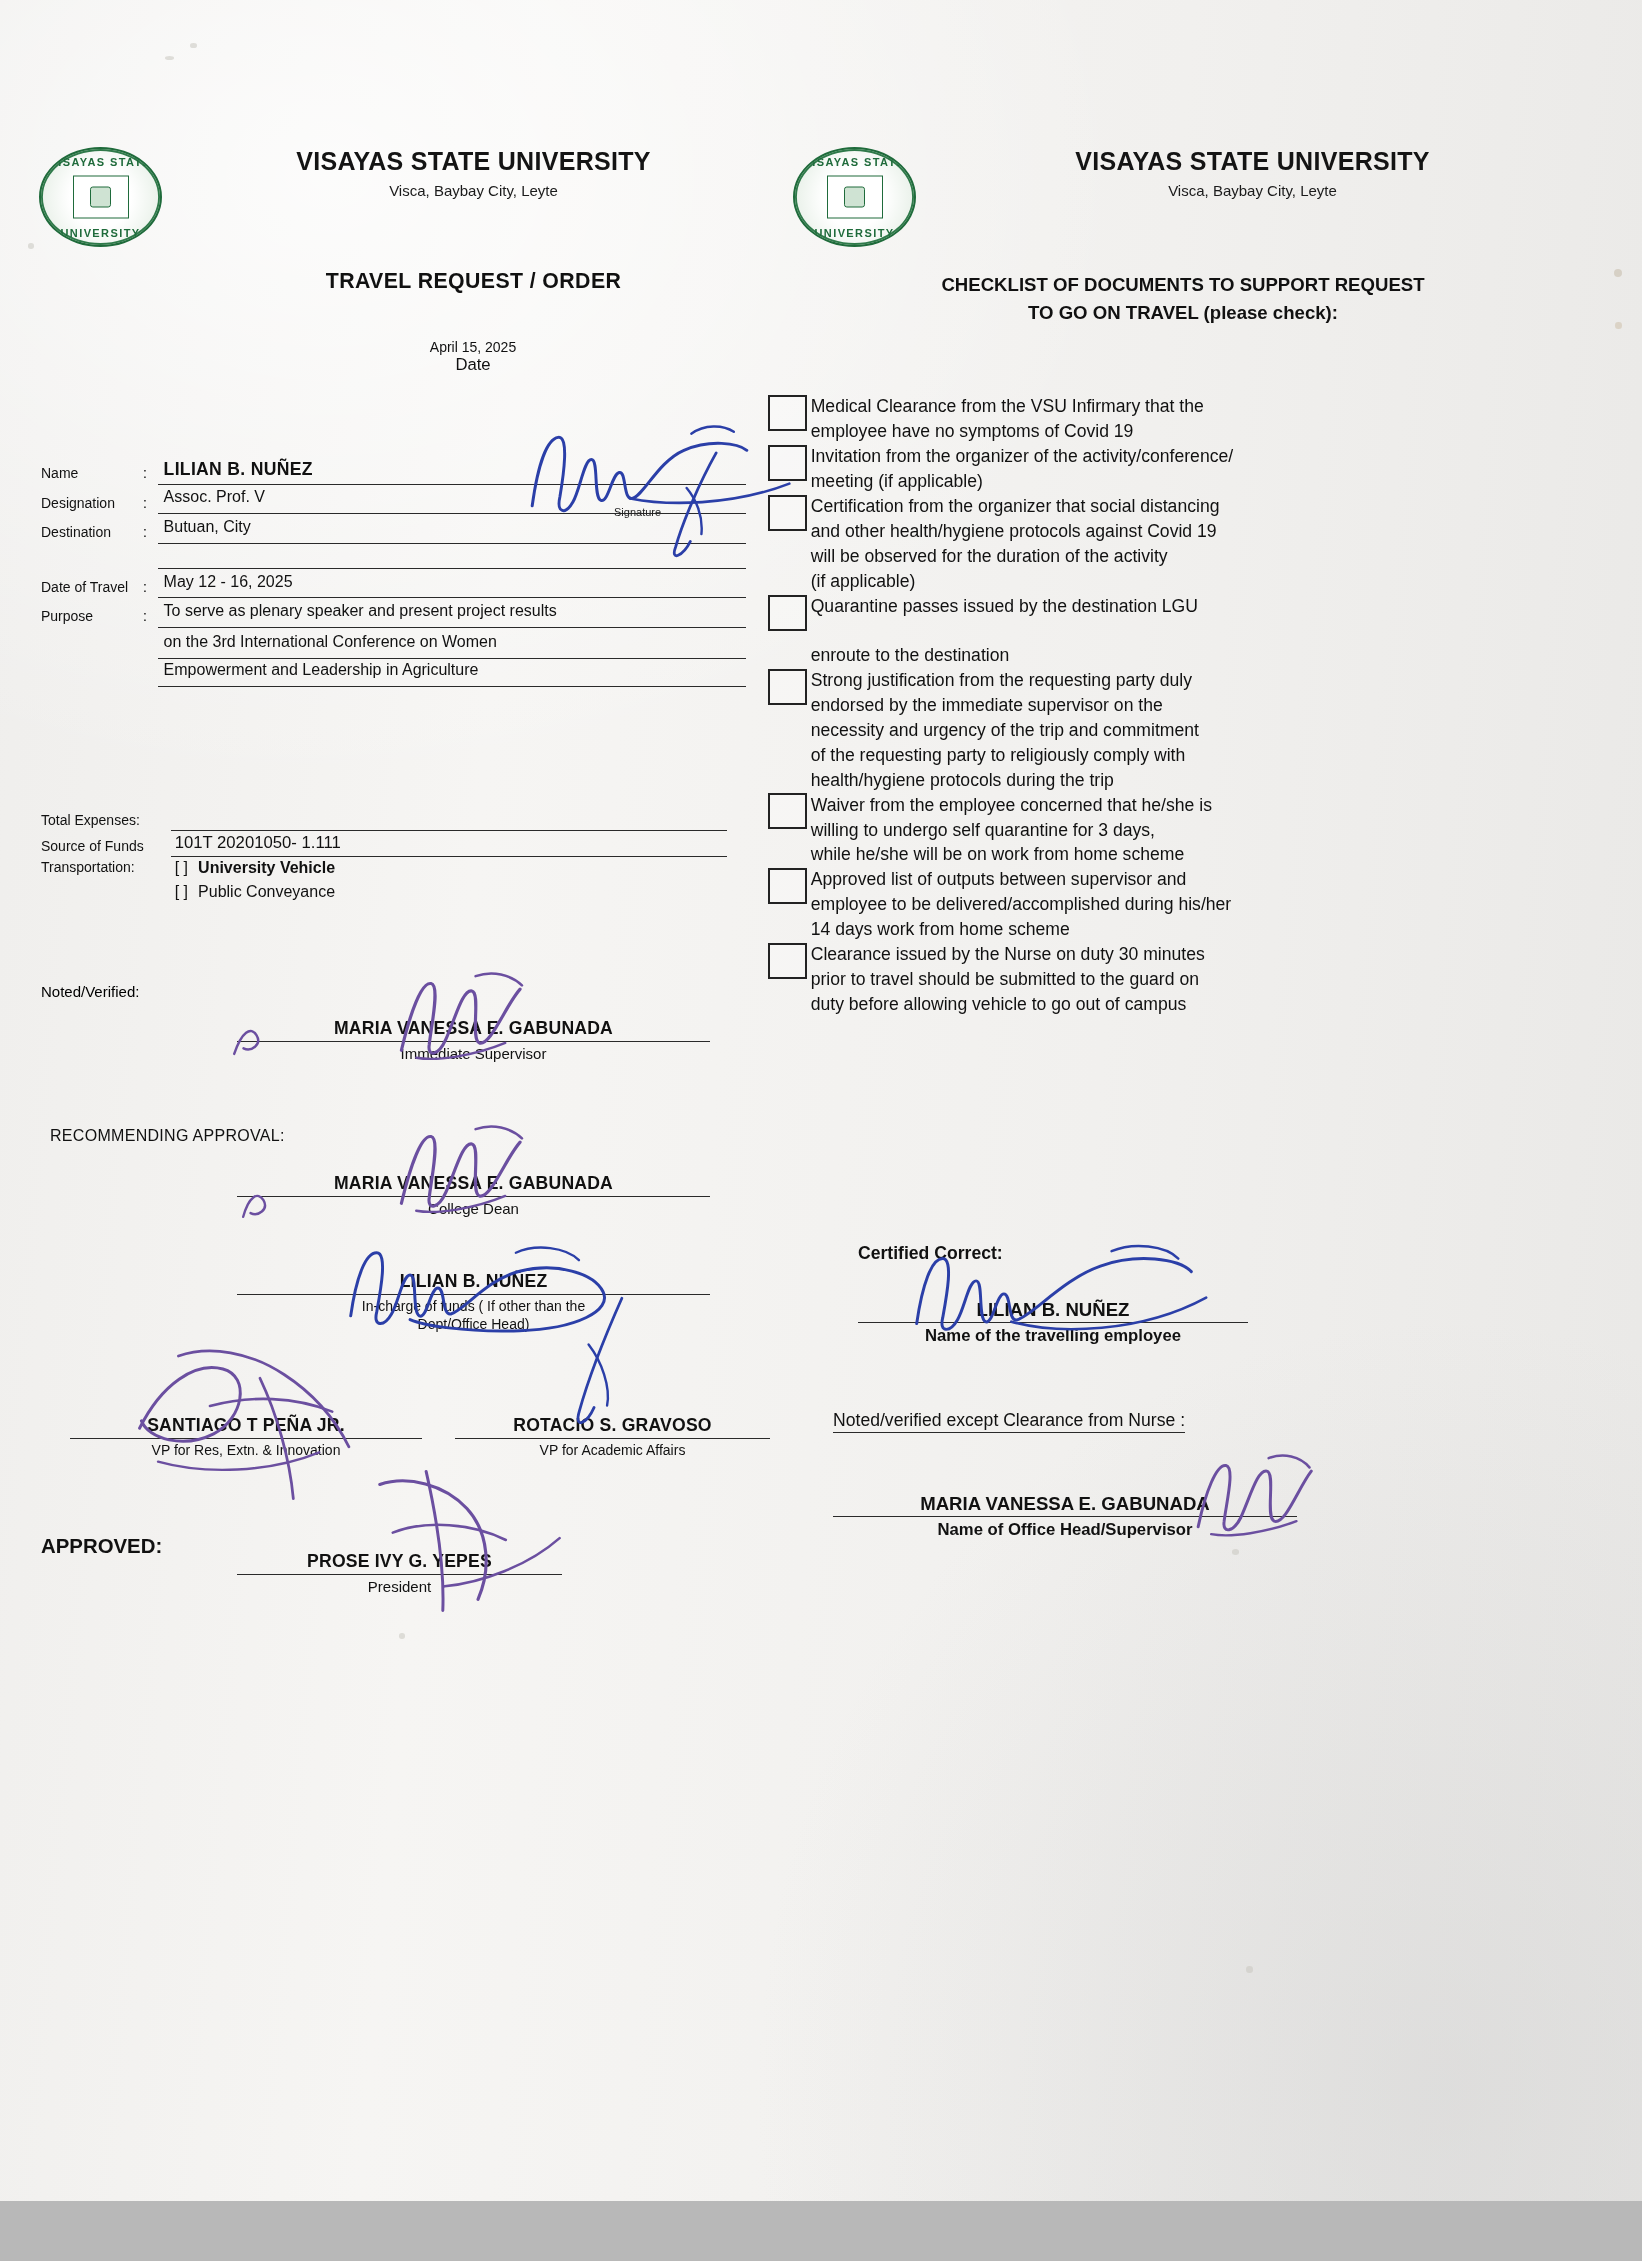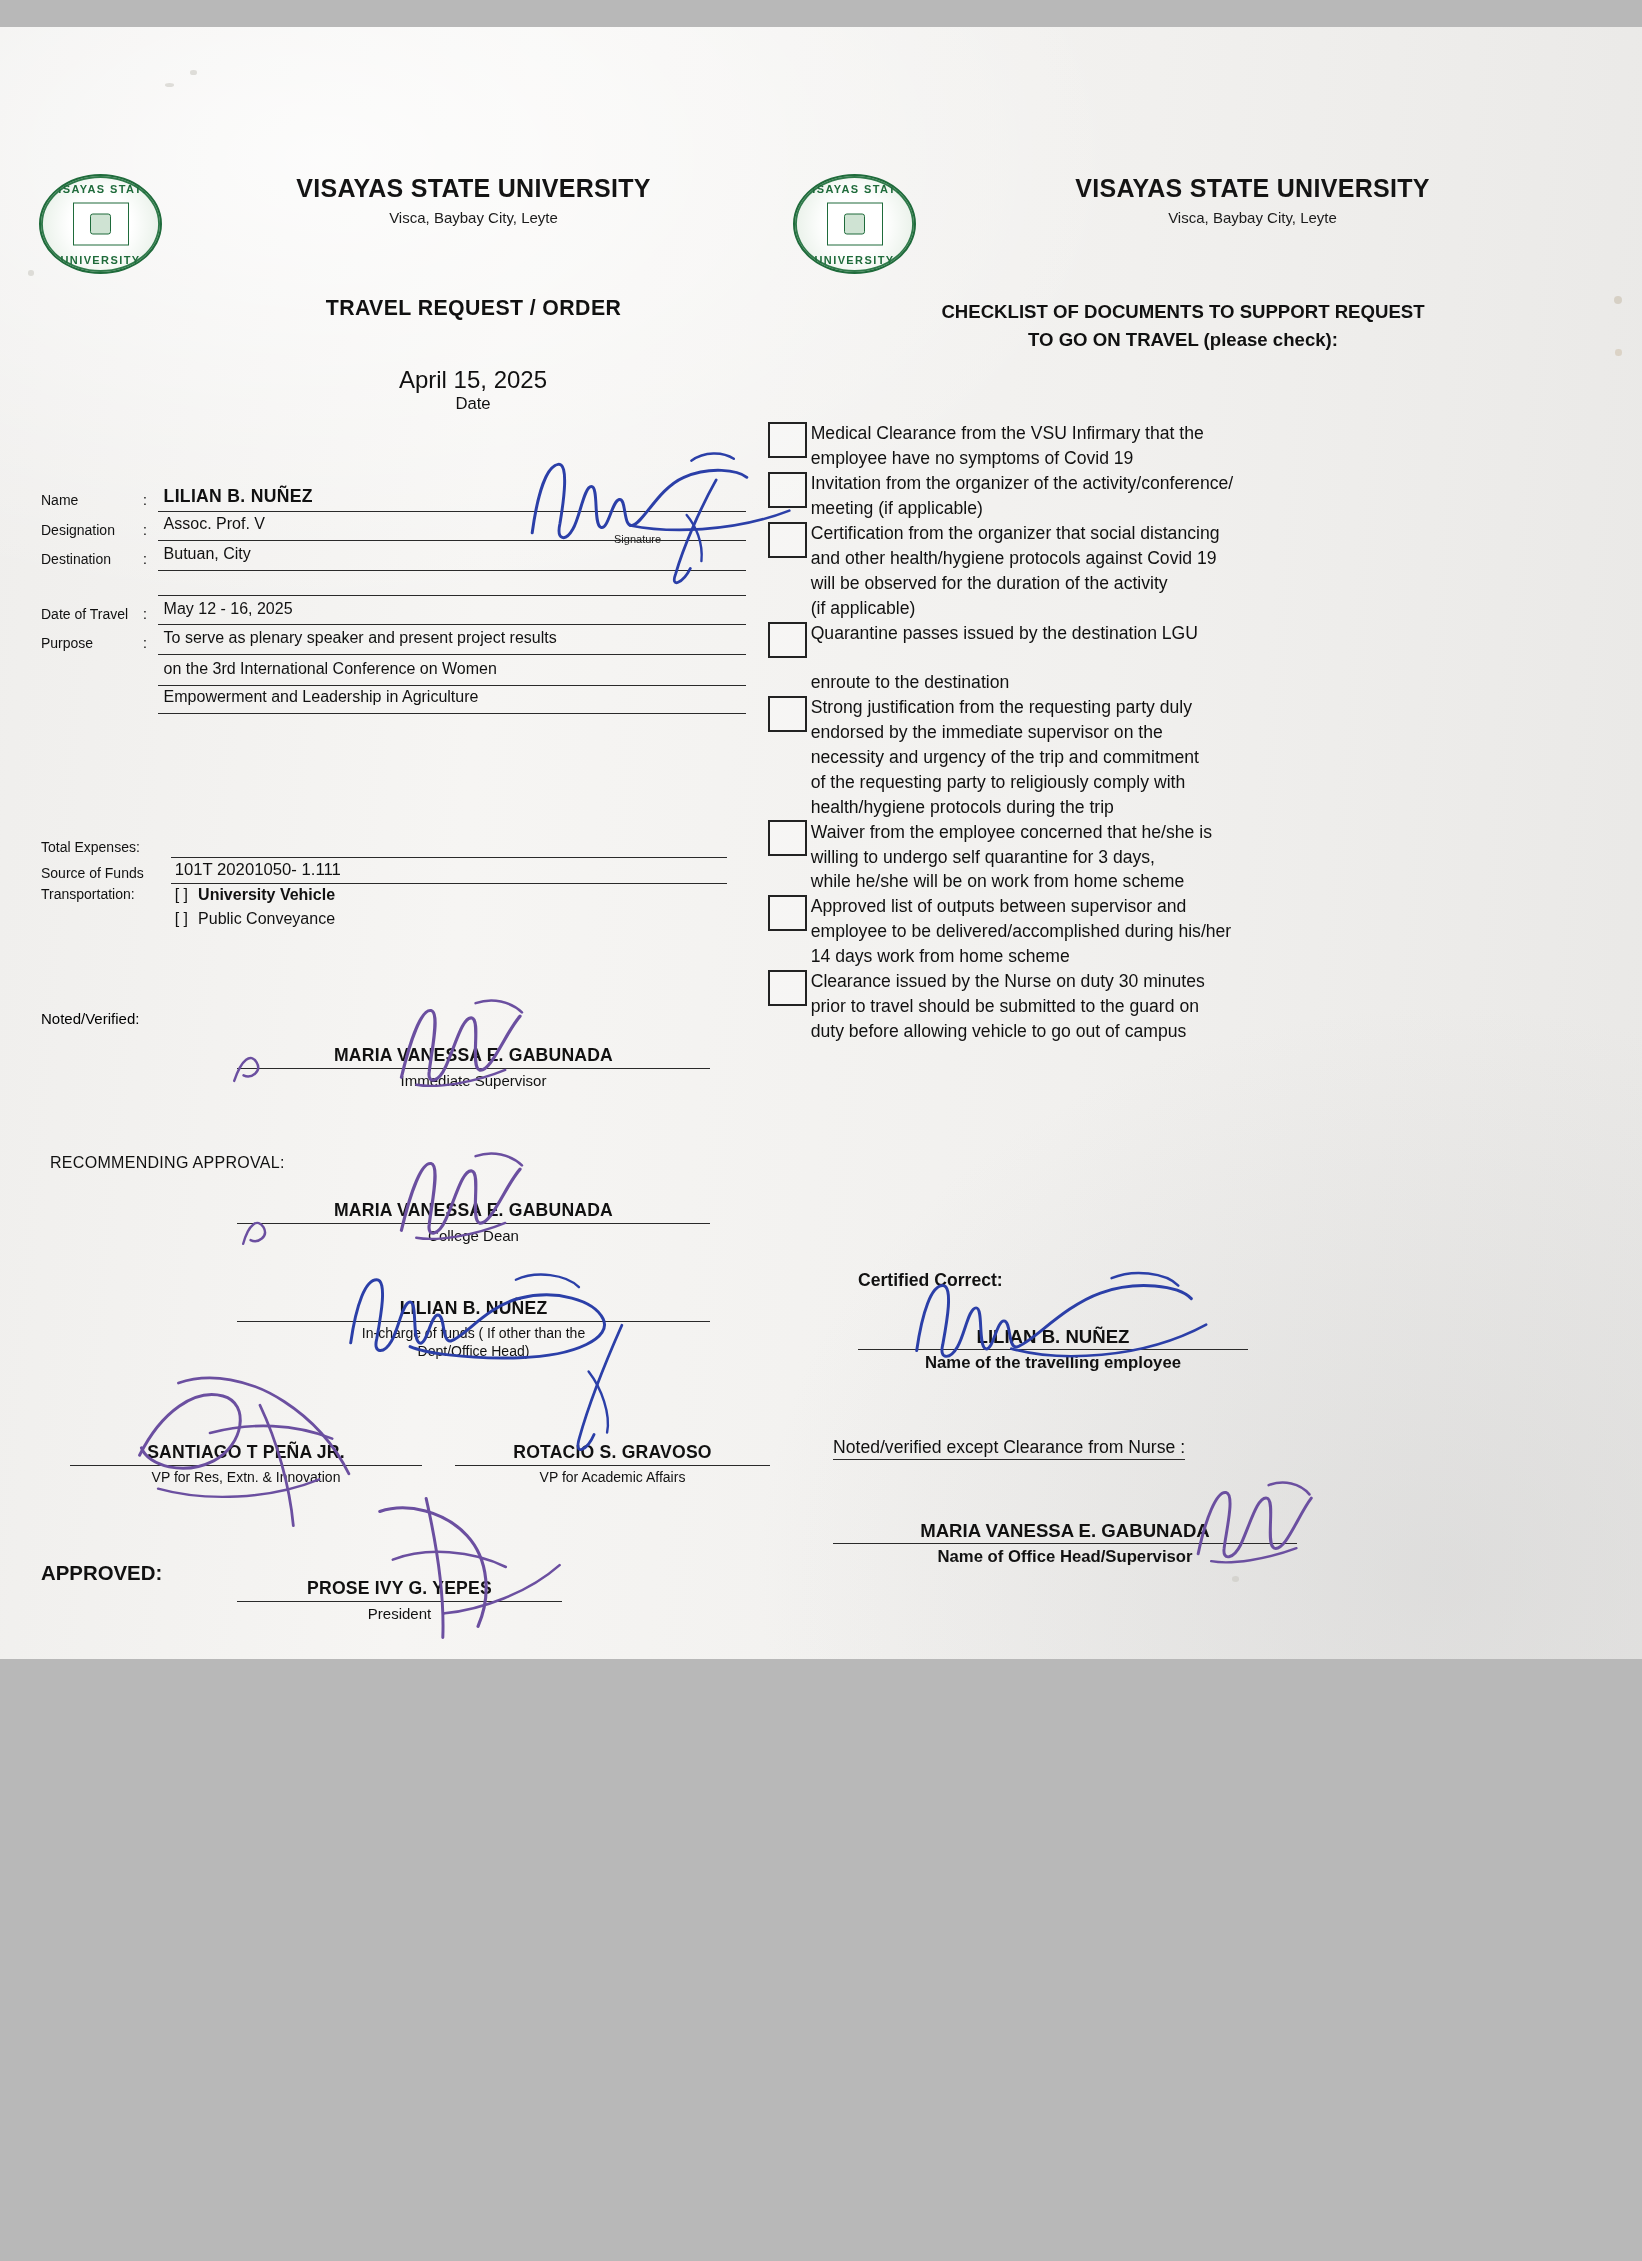--- a/index.html
+++ b/index.html
@@ -6,24 +6,23 @@
     margin: 0;
     padding: 0;
     background: #b8b8b8;
   }
   body {
     font-family: "Liberation Sans", sans-serif;
   }
   .page {
     position: relative;
     width: 1643px;
-    height: 1632px;
+    height: 2201px;
     background: #f3f2ef;
     overflow: hidden;
-    margin-top: 27px;
   }
   
   .scan-shade {
     position: absolute;
     inset: 0;
     background:
       radial-gradient(ellipse 70% 40% at 20% 8%, rgba(255,255,255,0.75), rgba(255,255,255,0) 70%),
       radial-gradient(ellipse 60% 50% at 88% 95%, rgba(205,205,205,0.45), rgba(255,255,255,0) 70%),
       linear-gradient(95deg, #efeeec 0%, #f6f5f3 30%, #f1f0ee 65%, #e9e8e6 100%);
     pointer-events: none;
@@ -91,21 +90,21 @@
     margin-top: 5.6px;
   }
   .doc-title {
     font-size: 21.3px;
     font-weight: bold;
     color: #111;
     letter-spacing: 0.4px;
   }
 
   .date-line {
-    font-size: 24px;
+    font-size: 14px;
     color: #111;
     text-align: center;
   }
   .date-label {
     font-size: 16.7px;
     color: #111;
     text-align: center;
   }
 
   .field-row {

